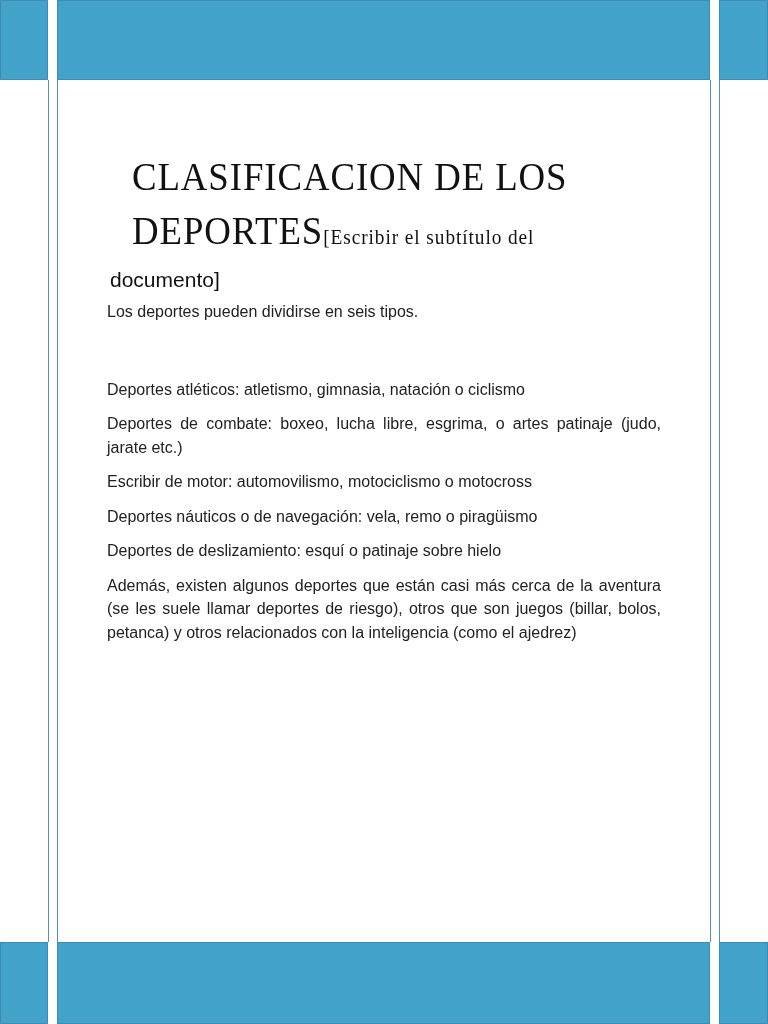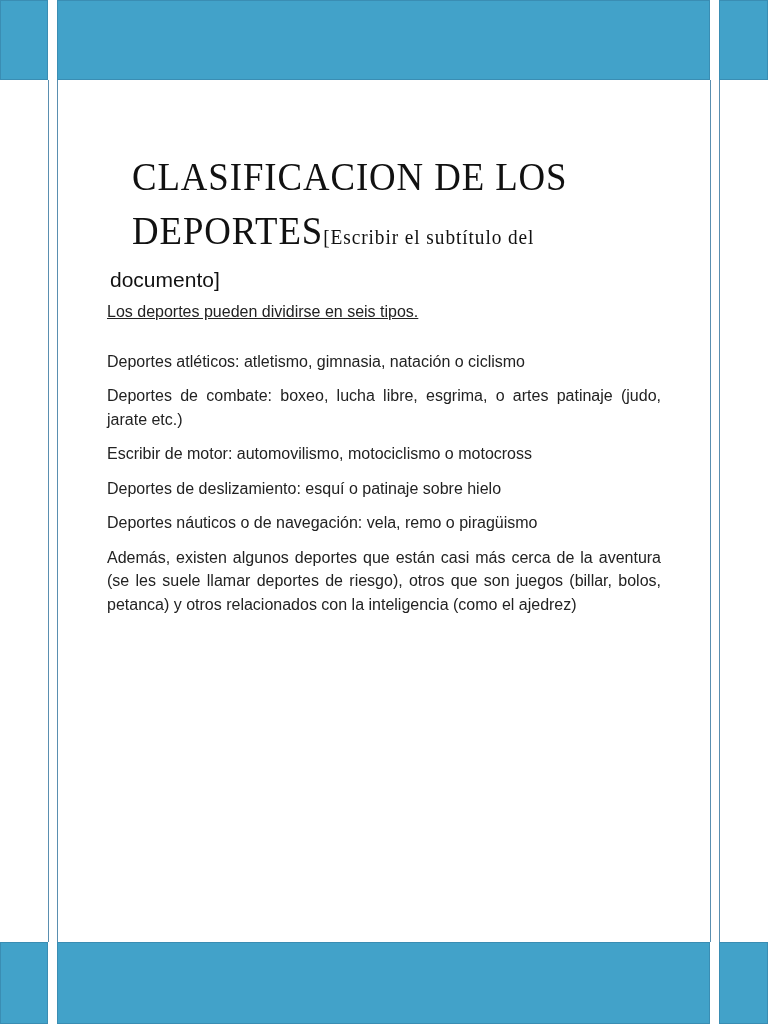--- a/index.html
+++ b/index.html
@@ -27,21 +27,21 @@
     }
     .title-sub {
       font-size: 21px; font-family: "Liberation Serif", serif;
     }
     .title-line2 { display: block; margin-top: 4px; font-size: 21px; font-family: Liberation Sans, sans-serif; }
     .content {
       position: absolute; left: 107px; width: 554px; top: 300px;
       color: #222; font-size: 16px; line-height: 23.5px;
     }
     .content p { margin: 0 0 11px 0; text-align: justify; }
-    .content p.intro { margin-bottom: 26px; text-decoration: underline; }
+    .content p.intro { margin-bottom: 54px; }
   </style>
 </head>
 <body>
 
 <div class="band" style="left:0;top:0;width:48px;height:80px;"></div>
 <div class="band" style="left:57px;top:0;width:653px;height:80px;"></div>
 <div class="band" style="left:719px;top:0;width:49px;height:80px;"></div>
 
 <div class="band" style="left:0;top:942px;width:48px;height:82px;"></div>
 <div class="band" style="left:57px;top:942px;width:653px;height:82px;"></div>
@@ -58,16 +58,16 @@
     <span>DEPORTES</span><span class="title-sub">[Escribir el subtítulo del</span>
   </div>
   <span class="title-line2">documento]</span>
 </div>
 
 <div class="content">
   <p class="intro">Los deportes pueden dividirse en seis tipos.</p>
   <p>Deportes atléticos: atletismo, gimnasia, natación o ciclismo</p>
   <p>Deportes de combate: boxeo, lucha libre, esgrima, o artes patinaje (judo, jarate etc.)</p>
   <p>Escribir de motor: automovilismo, motociclismo o motocross</p>
+  <p>Deportes náuticos o de navegación: vela, remo o piragüismo</p>
   <p>Deportes de deslizamiento: esquí o patinaje sobre hielo</p>
-  <p>Deportes náuticos o de navegación: vela, remo o piragüismo</p>
   <p>Además, existen algunos deportes que están casi más cerca de la aventura (se les suele llamar deportes de riesgo), otros que son juegos (billar, bolos, petanca) y otros relacionados con la inteligencia (como el ajedrez)</p>
 </div>
 
 </body></html>

